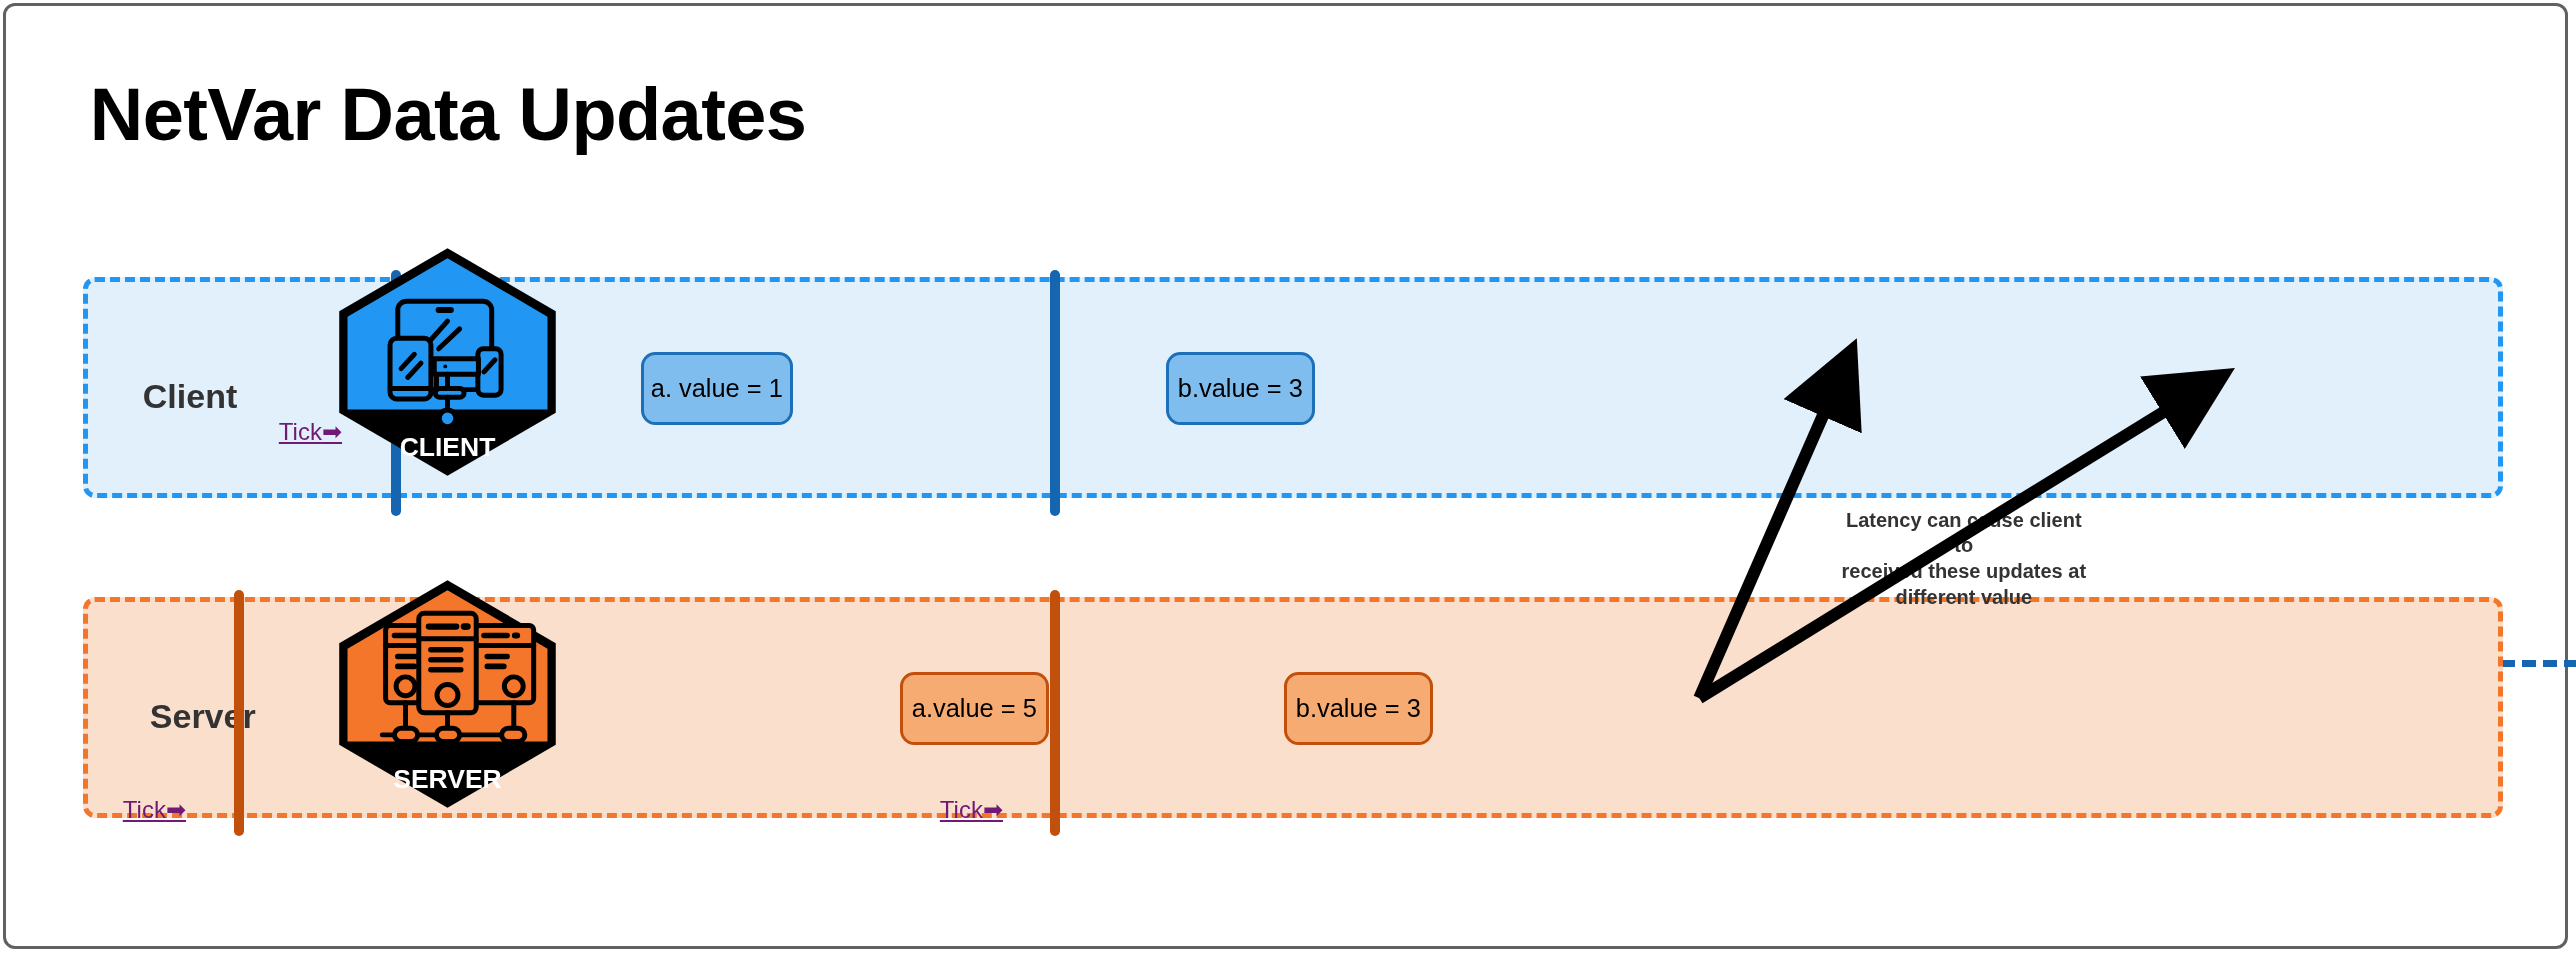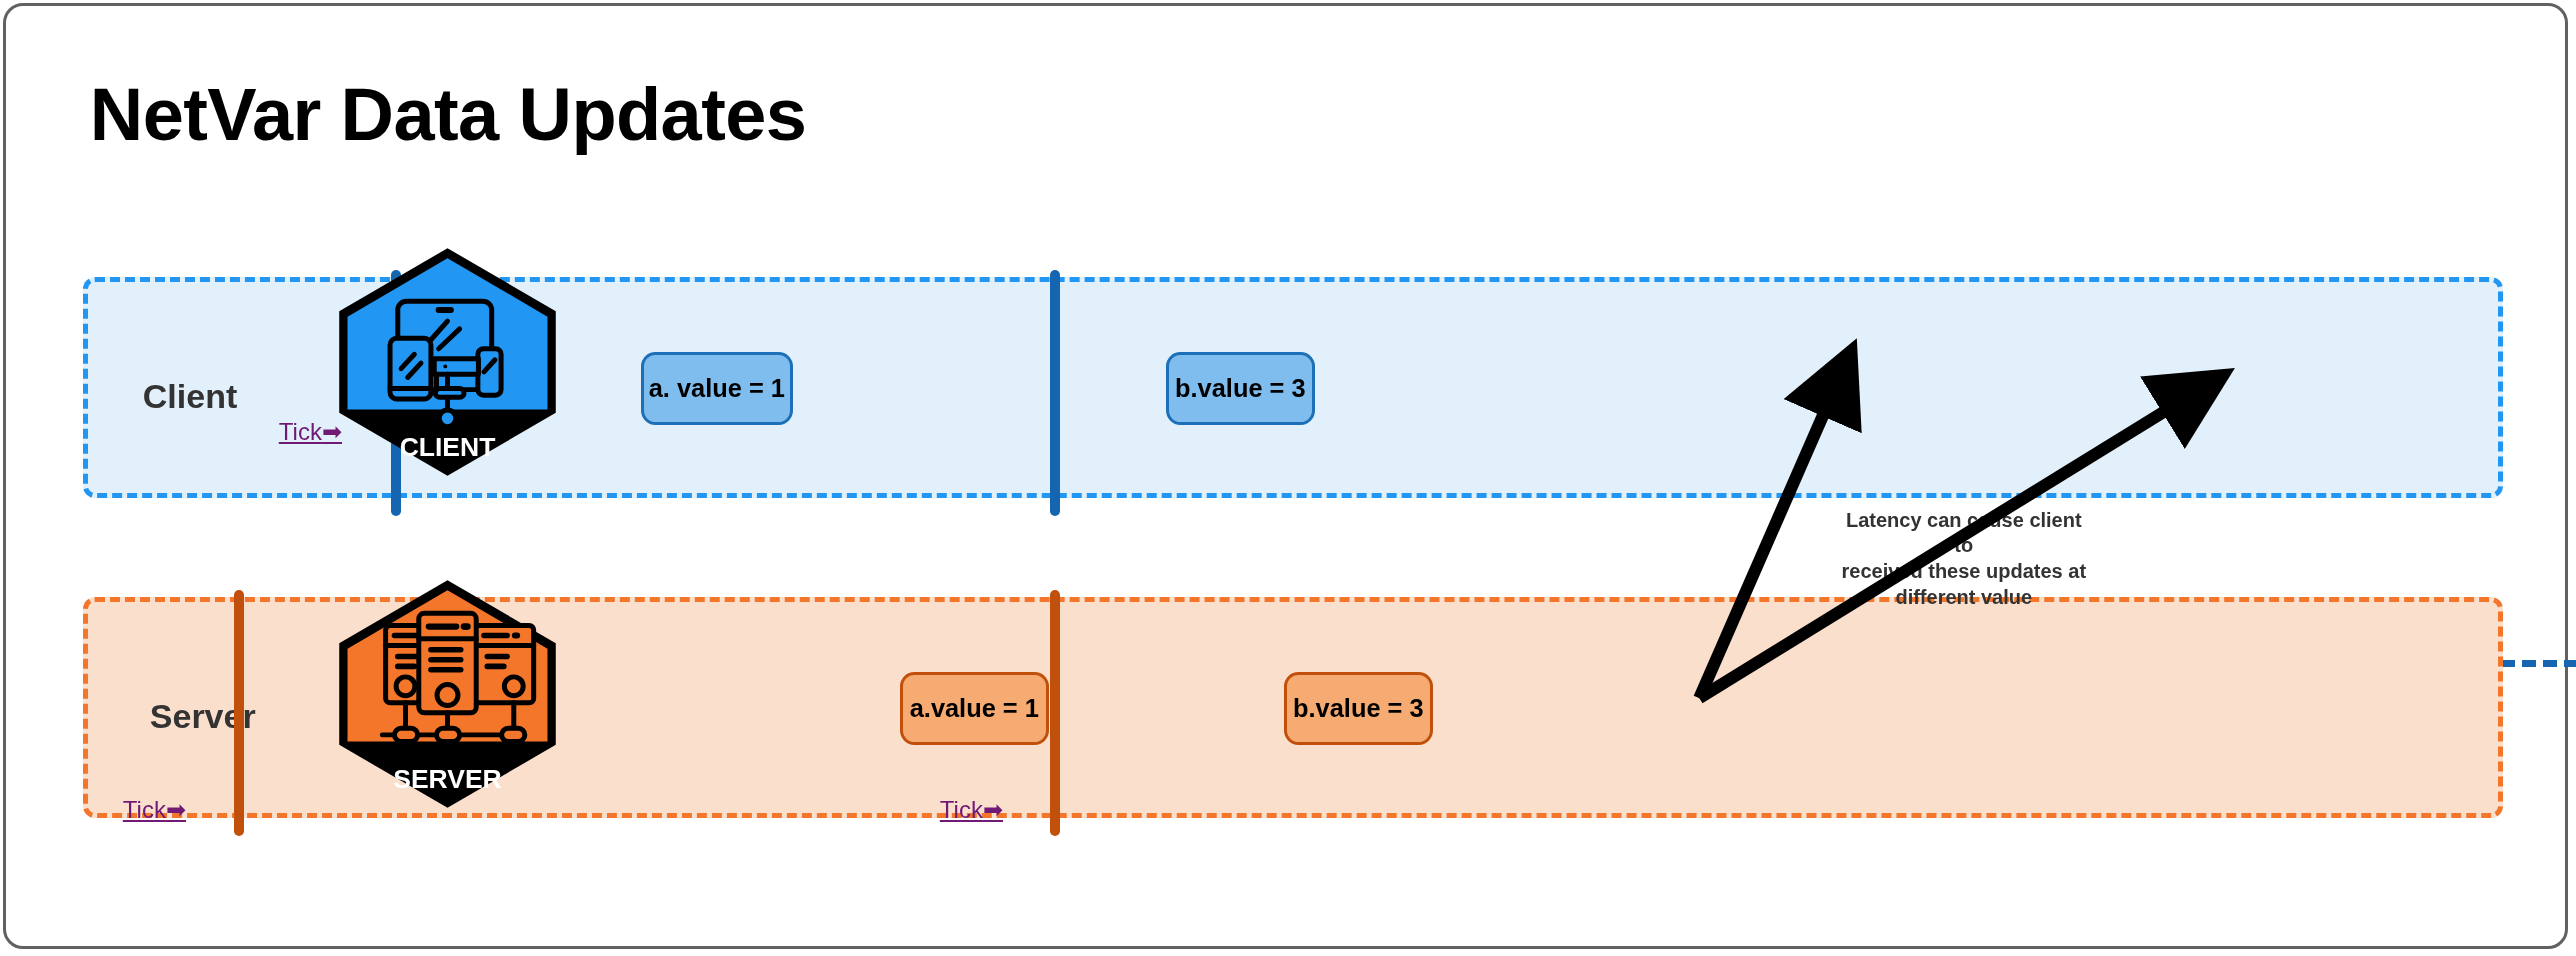--- a/index.html
+++ b/index.html
@@ -2,21 +2,21 @@
 <html style="font-size:8.9px"><head>
 <meta charset="utf-8">
 <style>
   html,body{margin:0;padding:0;background:#fff;}
   body{
     font-family:"Liberation Sans","DejaVu Sans",sans-serif;
     width:2576px;height:957px;position:relative;overflow:hidden;
   }
   #frame{
     position:absolute;left:2.8px;top:2.8px;width:2565px;height:946px;
-    border:3.3px solid #616161;border-radius:20px;background:#ffffff;
+    border:3.3px solid #616161;border-radius:12px;background:#ffffff;
     box-sizing:border-box;
   }
   #page-title{
     position:absolute;left:84px;top:72px;
     font-size:74px;font-weight:bold;color:#000000;
     letter-spacing:-0.6px;white-space:nowrap;line-height:1;
   }
 
   
   .lane{position:absolute;box-sizing:border-box;}
@@ -60,21 +60,21 @@
   .tick-label{
     position:absolute;font-size:24px;color:#701a75;white-space:nowrap;
     font-weight:normal;
     text-decoration:underline;
   }
 
   
   .vbox{
     position:absolute;box-sizing:border-box;display:flex;
     align-items:center;justify-content:center;
-    font-size:25.4px;font-weight:bold;color:#000000;white-space:nowrap;
+    font-size:25.4px;font-weight:normal;color:#000000;white-space:nowrap;
   }
   .vbox.client{
     background:#7FBDEE;border:3.9px solid #1D6FB8;border-radius:14.4px;
     height:73px;
   }
   .vbox.server{
     background:#F6AB72;border:3.9px solid #C1500C;border-radius:14.4px;
     height:73px;
   }
 
@@ -121,21 +121,21 @@
     <div class="tick-bar orange" style="left:146px;top:-12px;height:246px;"></div>
     <div class="tick-label" style="left:35px;top:194px;">
       <span>Tick</span><span>➡</span>
     </div>
 
     <div class="tick-bar orange" style="left:962px;top:-12px;height:246px;"></div>
     <div class="tick-label" style="left:852px;top:194px;">
       <span>Tick</span><span>➡</span>
     </div>
 
-    <div class="vbox server" style="left:812px;top:70px;width:149px;">a.value = 1</div>
+    <div class="vbox server" style="left:812px;top:70px;width:149px;">a.value = 5</div>
     <div class="vbox server" style="left:1196px;top:70px;width:149px;">b.value = 3</div>
   </div>
 
   <div id="latency-note">
     <span>Latency can cause client to</span><br>
     <span>received these updates at</span><br>
     <span>different value</span>
   </div>
 </div>
 

